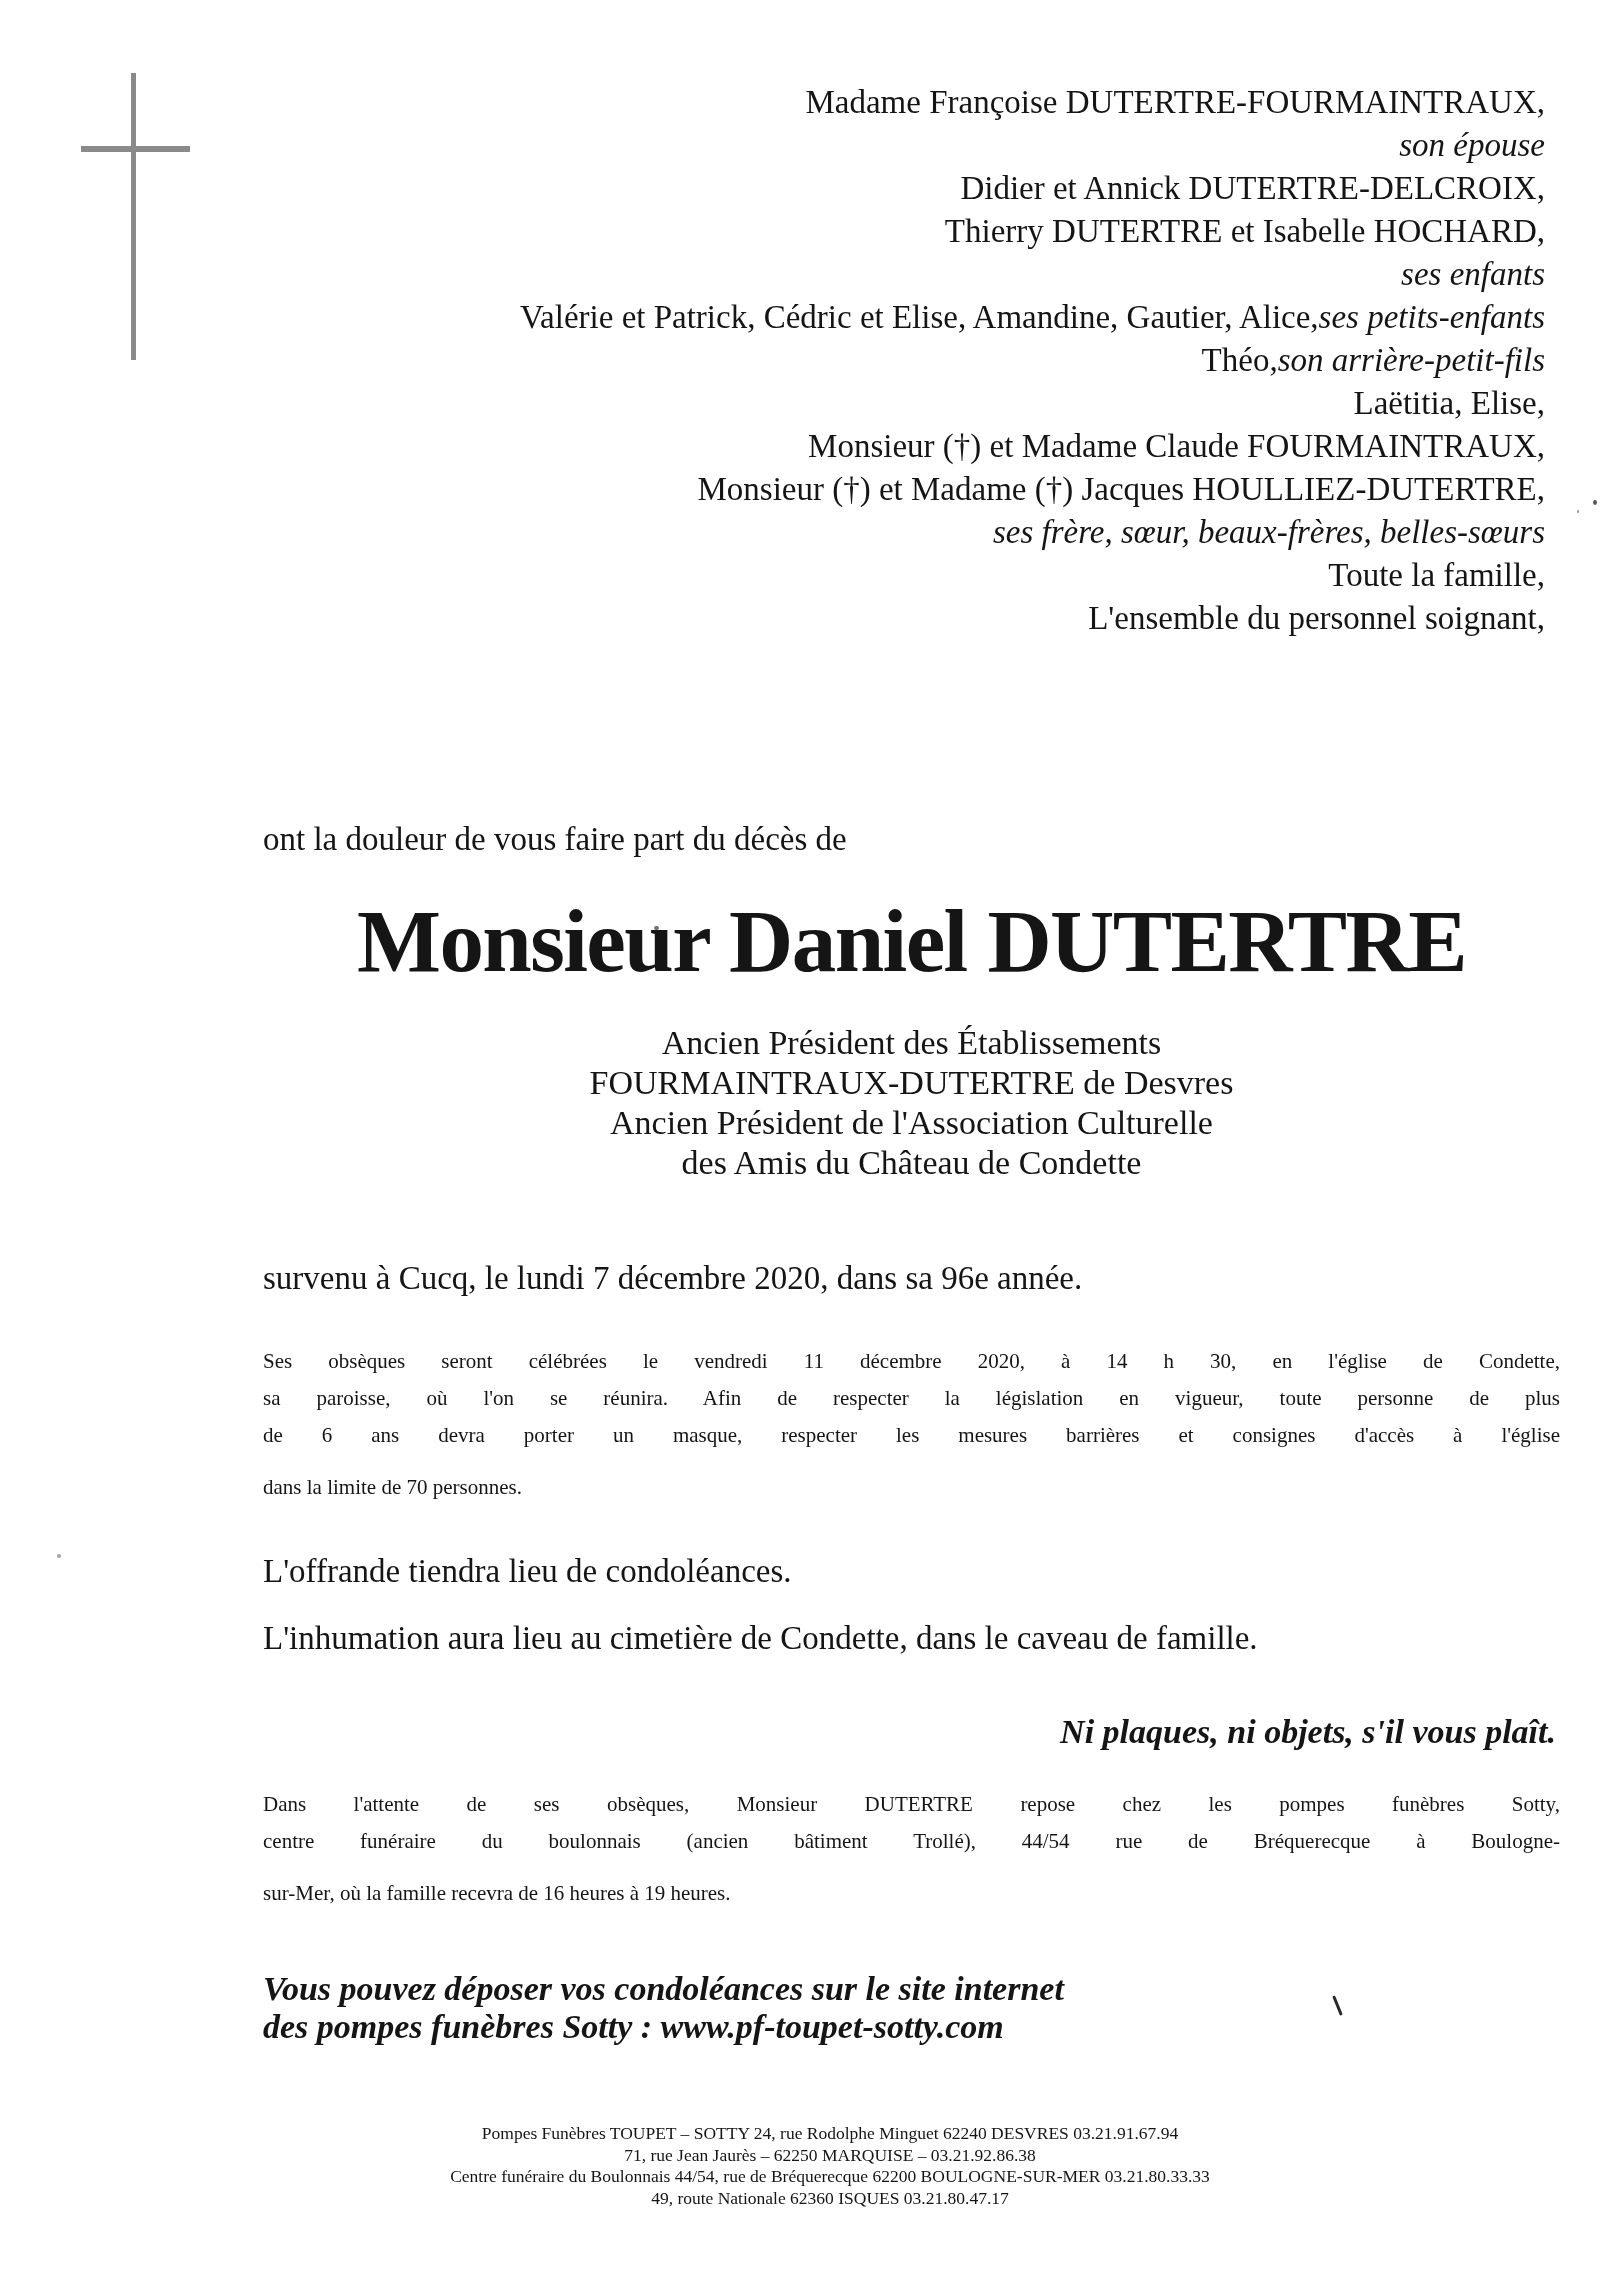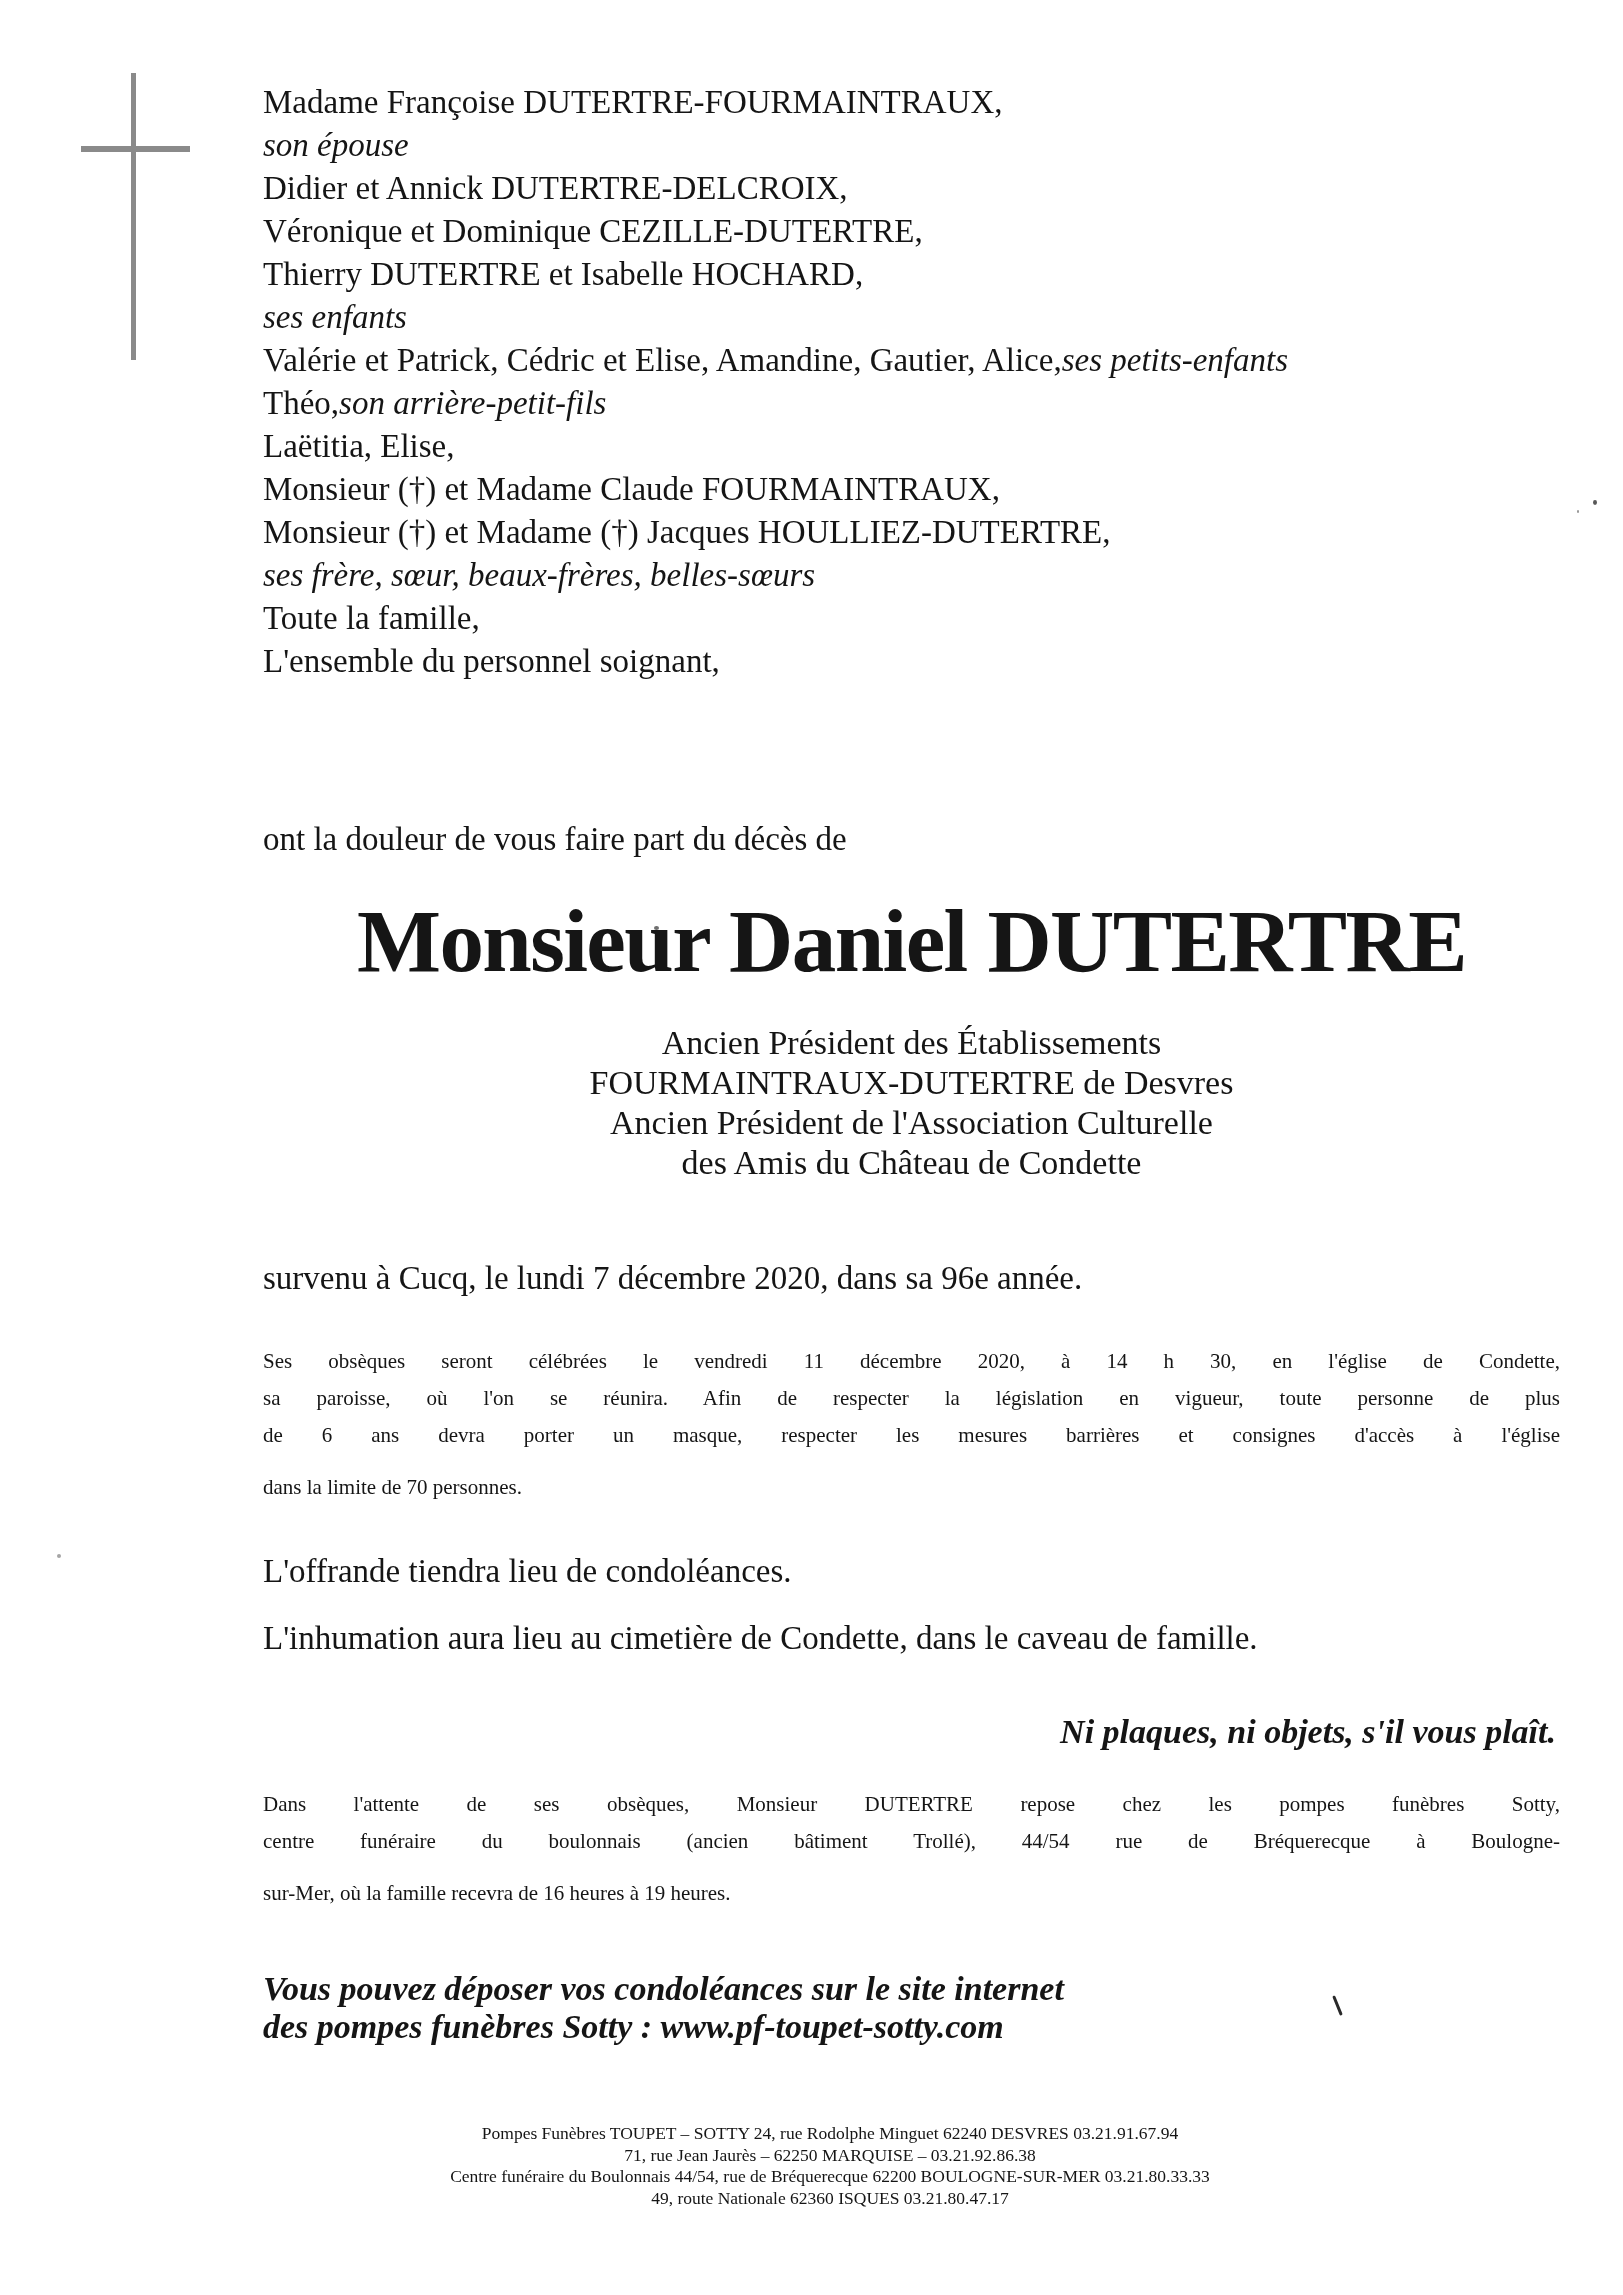--- a/index.html
+++ b/index.html
@@ -12,21 +12,21 @@
     font-family: "Liberation Serif", "DejaVu Serif", serif;
     color: #151515;
   }
 
   
   .cross-v { position: absolute; left: 131px; top: 73px; width: 4.8px; height: 287px; background: #8a8a8a; }
   .cross-h { position: absolute; left: 81px; top: 146px; width: 109px; height: 5.6px; background: #8a8a8a; }
 
   
   .family { position: absolute; left: 263px; top: 81px; width: 1282px; font-size: 33px; }
-  .frow { display: flex; justify-content: flex-start; height: 43px; line-height: 43px; white-space: nowrap; }
+  .frow { display: flex; justify-content: flex-end; height: 43px; line-height: 43px; white-space: nowrap; }
   .fl { }
   .fr { font-style: italic; }
 
   .intro { position: absolute; left: 263px; top: 821px; font-size: 33px; line-height: 37px; white-space: nowrap; }
 
   .title {
     position: absolute; left: 263px; top: 893px; width: 1297px;
     text-align: center; font-size: 89px; font-weight: bold;
     letter-spacing: -1.6px; line-height: 96px; white-space: nowrap;
   }
@@ -72,24 +72,20 @@
     <div class="frow">
         <span class="fl">Madame Françoise DUTERTRE-FOURMAINTRAUX,</span>
         <span class="fr"></span>
       </div>
     <div class="frow">
         <span class="fl"></span>
         <span class="fr">son épouse</span>
       </div>
     <div class="frow">
         <span class="fl">Didier et Annick DUTERTRE-DELCROIX,</span>
-        <span class="fr"></span>
-      </div>
-    <div class="frow">
-        <span class="fl">Véronique et Dominique CEZILLE-DUTERTRE,</span>
         <span class="fr"></span>
       </div>
     <div class="frow">
         <span class="fl">Thierry DUTERTRE et Isabelle HOCHARD,</span>
         <span class="fr"></span>
       </div>
     <div class="frow">
         <span class="fl"></span>
         <span class="fr">ses enfants</span>
       </div>

